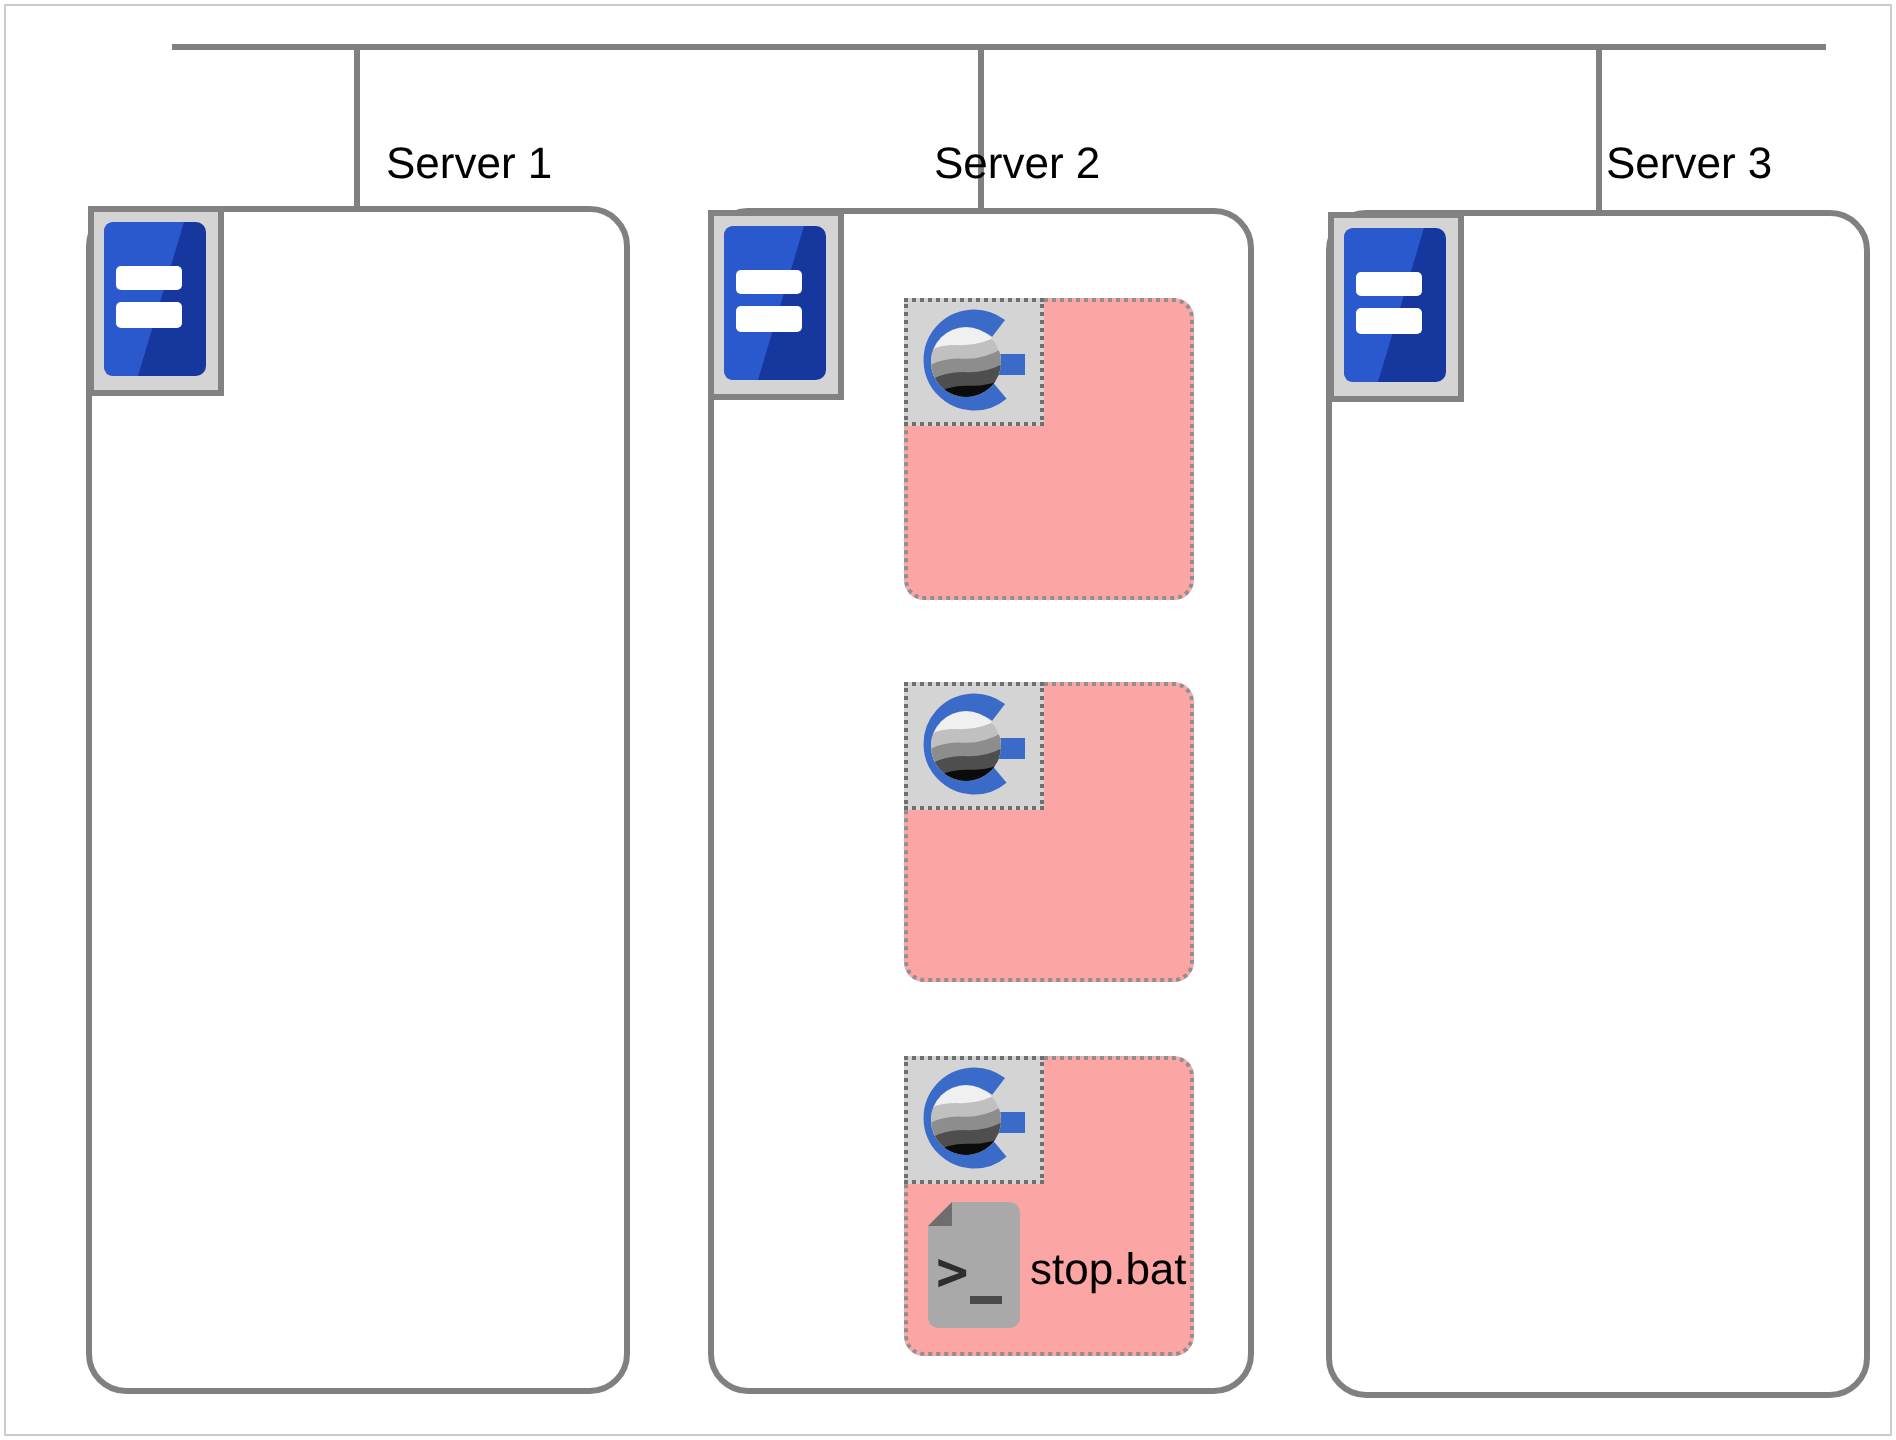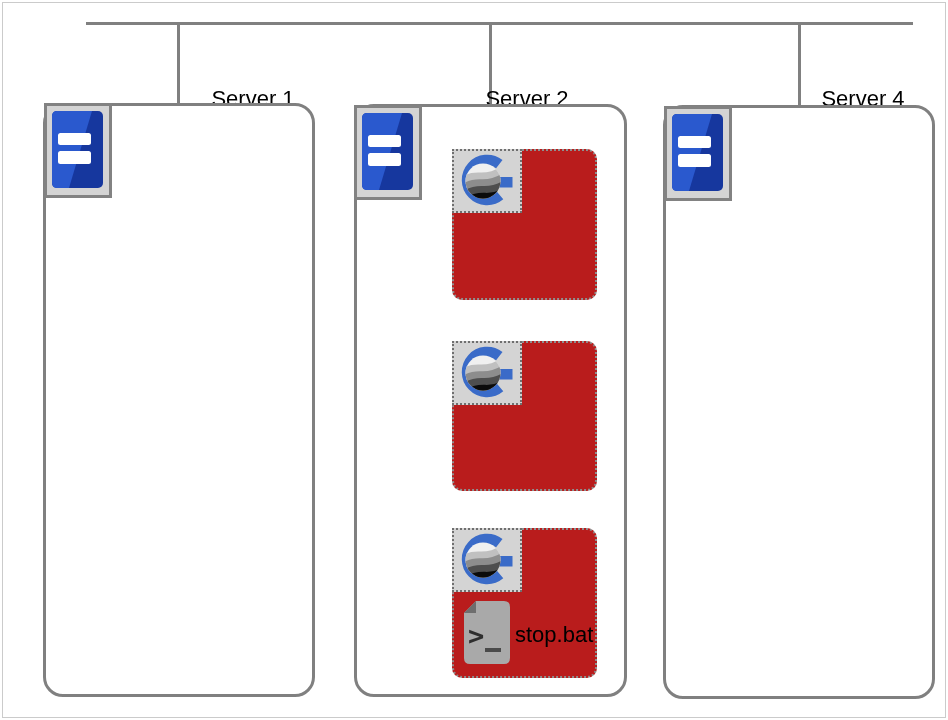--- a/index.html
+++ b/index.html
@@ -4,28 +4,28 @@
 <style>
   html,body{margin:0;padding:0;background:#fff;}
   *{box-sizing:border-box;}
   #canvas{
     position:relative;width:948px;height:720px;background:#ffffff;overflow:hidden;
     font-family:"Liberation Sans","DejaVu Sans",sans-serif;color:#000;
   }
   .frame{position:absolute;inset:2px;border:1px solid #cbcbcb;pointer-events:none;}
   .line{position:absolute;background:#808080;}
   .label{position:absolute;font-size:22px;line-height:26px;height:26px;white-space:nowrap;}
-  .label.center{text-align:center;margin-top:17px;}
+  .label.center{}
   .server-box{position:absolute;background:#ffffff;border:3px solid #808080;border-radius:20px;z-index:1;}
   .server-tile{
     position:absolute;width:68px;height:95px;background:#d4d4d4;border:3px solid #828282;
     display:flex;align-items:center;justify-content:center;z-index:3;
   }
   .group{
-    position:absolute;width:145px;background:#b91c1c;border:2px dotted #8f8f8f;
+    position:absolute;width:145px;background:#fca5a5;border:2px dotted #8f8f8f;
     border-radius:10px;z-index:2;
   }
   .g-tile{
     position:absolute;left:-2px;top:-2px;width:70px;height:64px;background:#d4d4d4;
     border:2px dotted #6f6f6f;display:flex;align-items:center;justify-content:center;
   }
   .script-icon{position:absolute;left:8px;top:70px;width:50px;height:65px;}
   .script-label{position:absolute;left:61px;top:92px;font-size:22px;line-height:26px;white-space:nowrap;}
   svg{display:block;}
   .defs-holder{position:absolute;width:0;height:0;overflow:hidden;}
@@ -71,21 +71,21 @@
 <div id="canvas">
   <div class="frame"></div>
 
   <div class="line" style="left:86px;top:22px;width:827px;height:3px;"></div>
   <div class="line" style="left:177px;top:22px;width:3px;height:83px;"></div>
   <div class="line" style="left:489px;top:22px;width:3px;height:84px;"></div>
   <div class="line" style="left:798px;top:22px;width:3px;height:85px;"></div>
 
   <div class="label center" style="left:193px;top:69px;width:120px;">Server 1</div>
   <div class="label center" style="left:467px;top:69px;width:120px;">Server 2</div>
-  <div class="label center" style="left:803px;top:69px;width:120px;">Server 4</div>
+  <div class="label center" style="left:803px;top:69px;width:120px;">Server 3</div>
 
   <div class="server-box" style="left:43px;top:103px;width:272px;height:594px;"></div>
   <div class="server-box" style="left:354px;top:104px;width:273px;height:593px;"></div>
   <div class="server-box" style="left:663px;top:105px;width:272px;height:594px;"></div>
 
   <div class="server-tile" style="left:44px;top:103px;">
     <svg width="62" height="89">
         <use href="#sym-server-tower"></use>
       </svg>
   </div>

